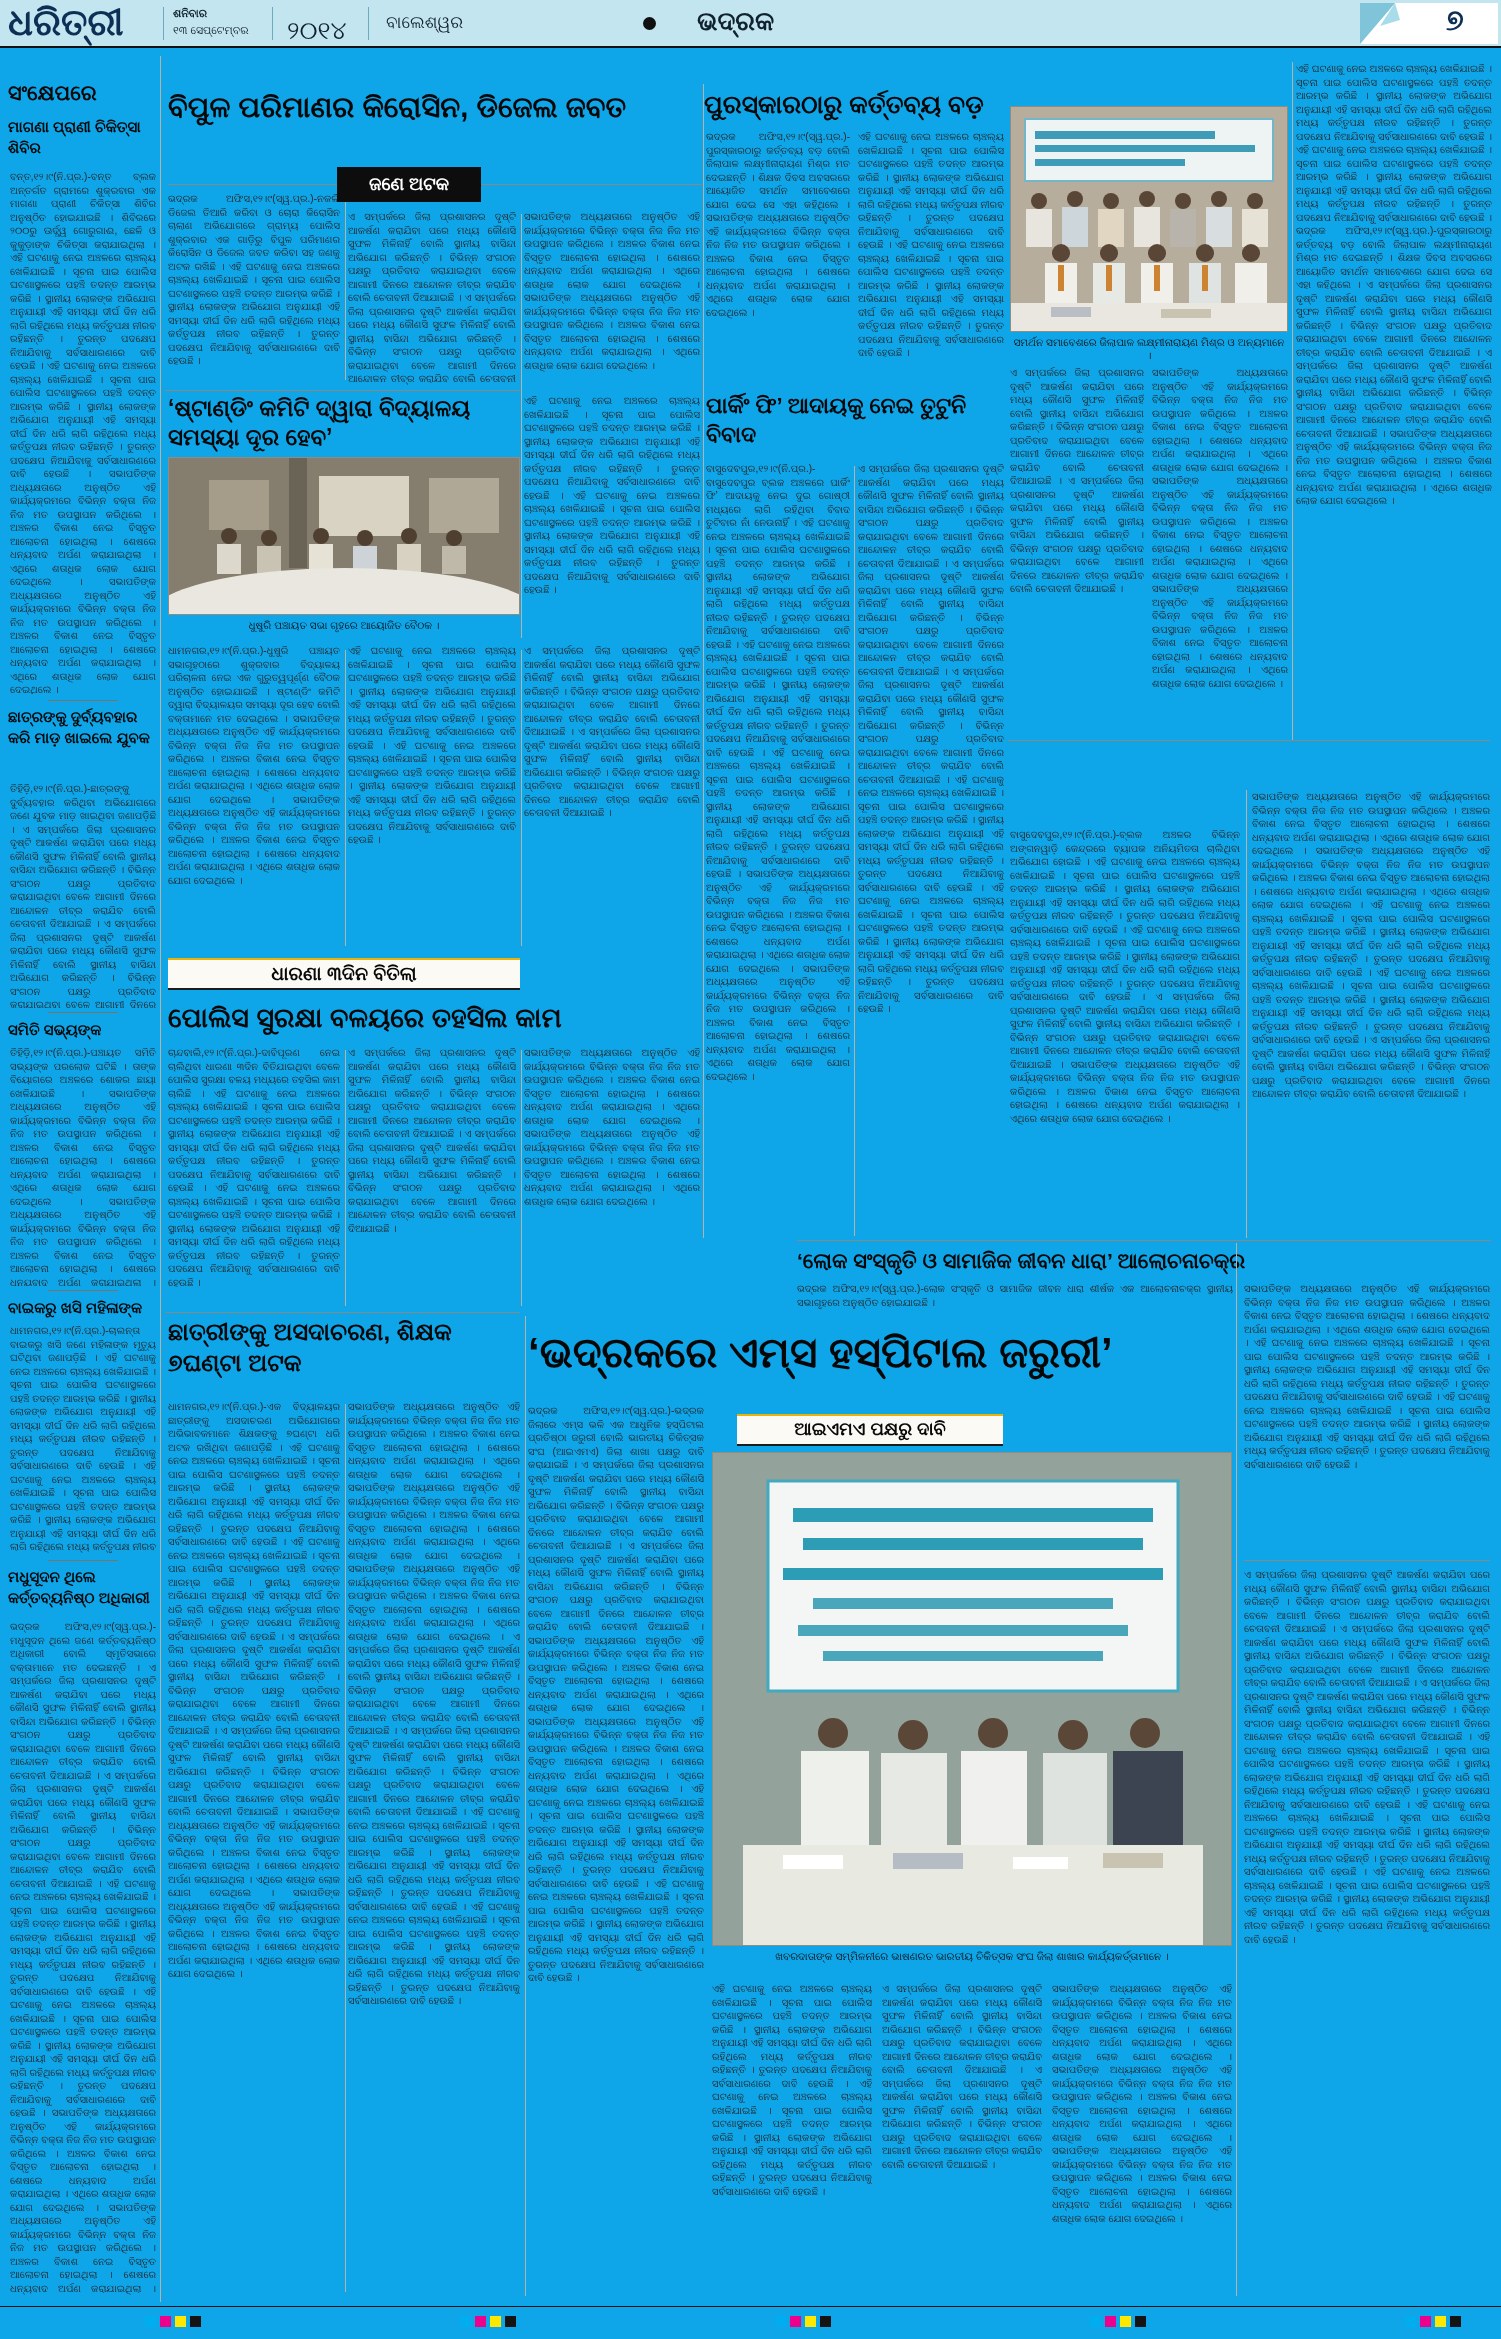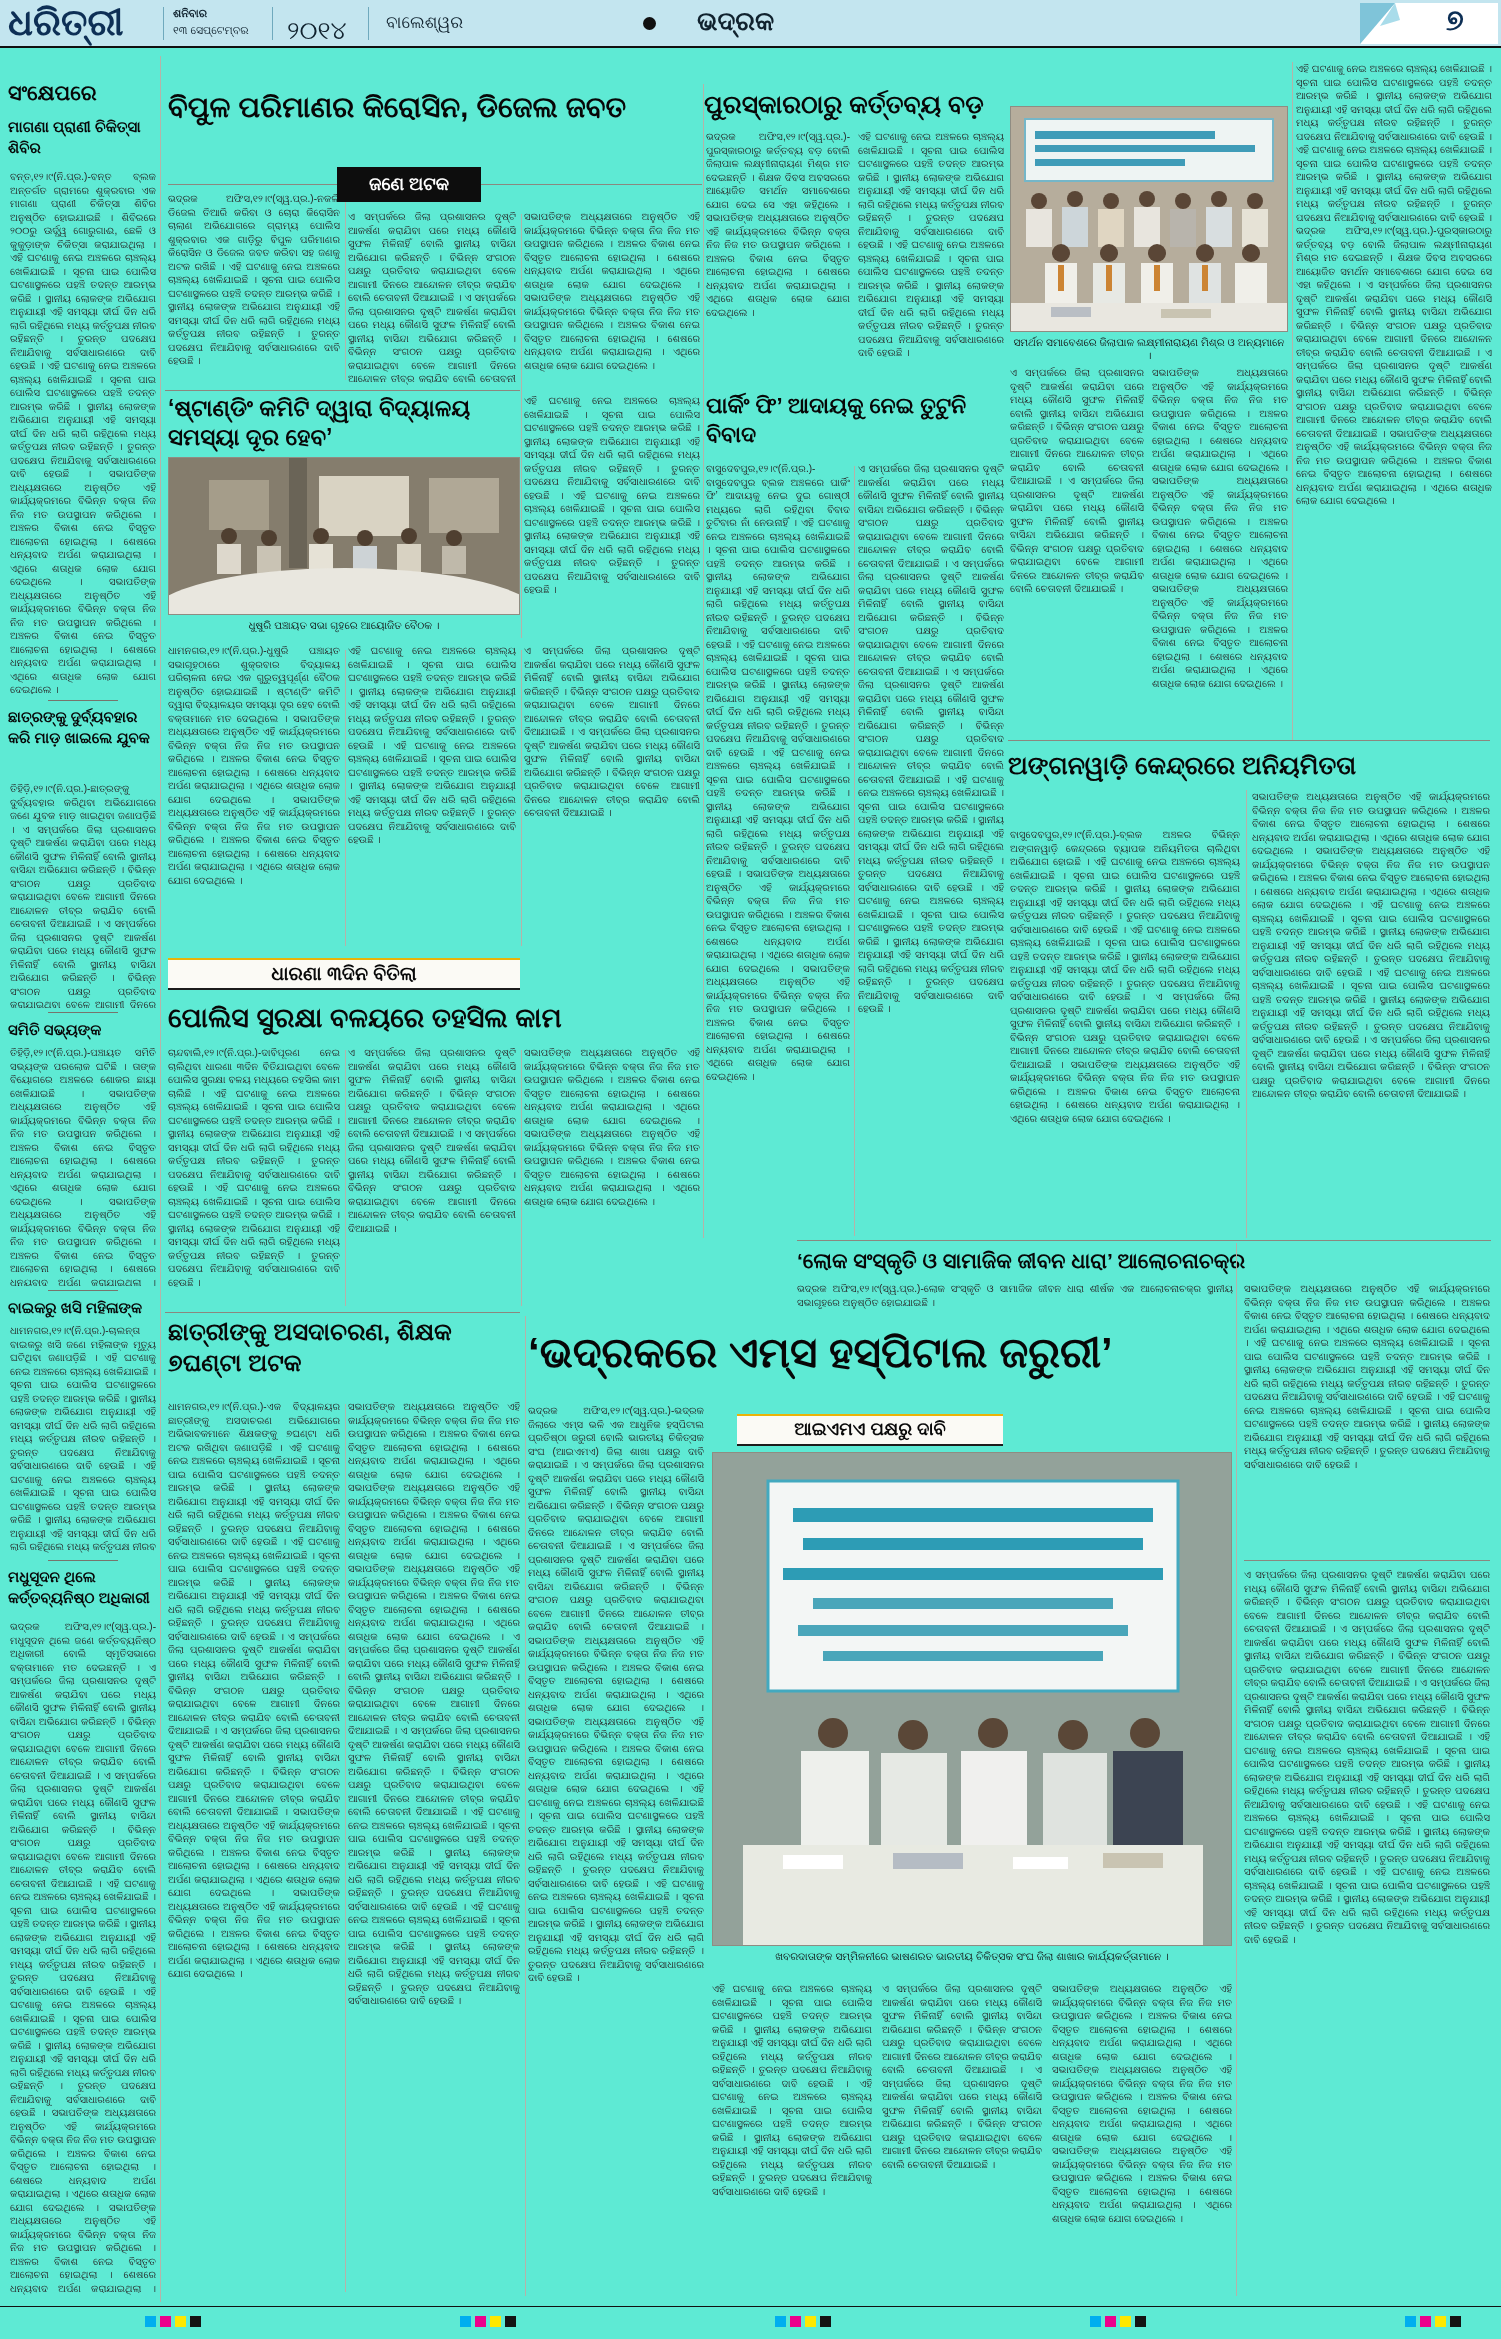--- a/index.html
+++ b/index.html
@@ -1,18 +1,18 @@
 <!DOCTYPE html>
 <html><head>
 <meta charset="utf-8">
 <style>
   *{margin:0;padding:0;box-sizing:border-box}
   html,body{background:#9a9a96}
   body{font-family:"Liberation Sans","DejaVu Sans",sans-serif}
-  .page{position:relative;width:1501px;height:2339px;margin:0 auto;background:#5eead4;overflow:hidden;color:#1d1d1d}
+  .page{position:relative;width:1501px;height:2339px;margin:0 auto;background:#0ea5e9;overflow:hidden;color:#1d1d1d}
   .abs{position:absolute}
   .col{position:absolute;overflow:hidden;text-align:justify;font-size:10px;line-height:1.35;color:#262626;word-break:break-word}
   .head{position:absolute;font-weight:bold;color:#070707;overflow:hidden}
   .cap{position:absolute;font-size:10.5px;line-height:1.25;text-align:center;color:#101010;overflow:hidden}
   .vr{position:absolute;width:1px;background:#b5b2a8}
   .hr{position:absolute;height:1px;background:#8a887f}
   .kick{position:absolute;font-weight:bold;color:#090909;text-align:center;border-top:2px solid #eab308;border-bottom:2px solid #1c1c1c;overflow:hidden;background:#fbfaf5}
   .blackbox{position:absolute;background:#0d0d0d;color:#ffffff;font-weight:bold;text-align:center;overflow:hidden;z-index:3}
   .photo{position:absolute;overflow:hidden;background:#c9c3b4;border:1px solid #8f8c82}
   .sep{position:absolute;height:1px;background:#77756c}
@@ -232,21 +232,20 @@
   </div>
   <div class="vr" style="left:1292px;top:62px;height:678px"></div>
   <div class="col" style="left:1296px;top:62px;width:196px;height:678px">
     <span>ଏହି ଘଟଣାକୁ ନେଇ ଅଞ୍ଚଳରେ ଚାଞ୍ଚଲ୍ୟ ଖେଳିଯାଇଛି । ସୂଚନା ପାଇ ପୋଲିସ ଘଟଣାସ୍ଥଳରେ ପହଞ୍ଚି ତଦନ୍ତ ଆରମ୍ଭ କରିଛି । ସ୍ଥାନୀୟ ଲୋକଙ୍କ ଅଭିଯୋଗ ଅନୁଯାୟୀ ଏହି ସମସ୍ୟା ଦୀର୍ଘ ଦିନ ଧରି ଲାଗି ରହିଥିଲେ ମଧ୍ୟ କର୍ତ୍ତୃପକ୍ଷ ନୀରବ ରହିଛନ୍ତି । ତୁରନ୍ତ ପଦକ୍ଷେପ ନିଆଯିବାକୁ ସର୍ବସାଧାରଣରେ ଦାବି ହେଉଛି । ଏହି ଘଟଣାକୁ ନେଇ ଅଞ୍ଚଳରେ ଚାଞ୍ଚଲ୍ୟ ଖେଳିଯାଇଛି । ସୂଚନା ପାଇ ପୋଲିସ ଘଟଣାସ୍ଥଳରେ ପହଞ୍ଚି ତଦନ୍ତ ଆରମ୍ଭ କରିଛି । ସ୍ଥାନୀୟ ଲୋକଙ୍କ ଅଭିଯୋଗ ଅନୁଯାୟୀ ଏହି ସମସ୍ୟା ଦୀର୍ଘ ଦିନ ଧରି ଲାଗି ରହିଥିଲେ ମଧ୍ୟ କର୍ତ୍ତୃପକ୍ଷ ନୀରବ ରହିଛନ୍ତି । ତୁରନ୍ତ ପଦକ୍ଷେପ ନିଆଯିବାକୁ ସର୍ବସାଧାରଣରେ ଦାବି ହେଉଛି ।</span>
     <span>ଭଦ୍ରକ ଅଫିସ,୧୨।୯(ସ୍ୱ.ପ୍ର.)-ପୁରସ୍କାରଠାରୁ କର୍ତ୍ତବ୍ୟ ବଡ଼ ବୋଲି ଜିଲାପାଳ ଲକ୍ଷ୍ମୀନାରାୟଣ ମିଶ୍ର ମତ ଦେଇଛନ୍ତି । ଶିକ୍ଷକ ଦିବସ ଅବସରରେ ଆୟୋଜିତ ସମର୍ଥନ ସମାବେଶରେ ଯୋଗ ଦେଇ ସେ ଏହା କହିଥିଲେ ।</span>
     <span>ଏ ସମ୍ପର୍କରେ ଜିଲା ପ୍ରଶାସନର ଦୃଷ୍ଟି ଆକର୍ଷଣ କରାଯିବା ପରେ ମଧ୍ୟ କୌଣସି ସୁଫଳ ମିଳିନାହିଁ ବୋଲି ସ୍ଥାନୀୟ ବାସିନ୍ଦା ଅଭିଯୋଗ କରିଛନ୍ତି । ବିଭିନ୍ନ ସଂଗଠନ ପକ୍ଷରୁ ପ୍ରତିବାଦ କରାଯାଇଥିବା ବେଳେ ଆଗାମୀ ଦିନରେ ଆନ୍ଦୋଳନ ତୀବ୍ର କରାଯିବ ବୋଲି ଚେତାବନୀ ଦିଆଯାଇଛି । ଏ ସମ୍ପର୍କରେ ଜିଲା ପ୍ରଶାସନର ଦୃଷ୍ଟି ଆକର୍ଷଣ କରାଯିବା ପରେ ମଧ୍ୟ କୌଣସି ସୁଫଳ ମିଳିନାହିଁ ବୋଲି ସ୍ଥାନୀୟ ବାସିନ୍ଦା ଅଭିଯୋଗ କରିଛନ୍ତି । ବିଭିନ୍ନ ସଂଗଠନ ପକ୍ଷରୁ ପ୍ରତିବାଦ କରାଯାଇଥିବା ବେଳେ ଆଗାମୀ ଦିନରେ ଆନ୍ଦୋଳନ ତୀବ୍ର କରାଯିବ ବୋଲି ଚେତାବନୀ ଦିଆଯାଇଛି ।</span>
     <span>ସଭାପତିଙ୍କ ଅଧ୍ୟକ୍ଷତାରେ ଅନୁଷ୍ଠିତ ଏହି କାର୍ଯ୍ୟକ୍ରମରେ ବିଭିନ୍ନ ବକ୍ତା ନିଜ ନିଜ ମତ ଉପସ୍ଥାପନ କରିଥିଲେ । ଅଞ୍ଚଳର ବିକାଶ ନେଇ ବିସ୍ତୃତ ଆଲୋଚନା ହୋଇଥିଲା । ଶେଷରେ ଧନ୍ୟବାଦ ଅର୍ପଣ କରାଯାଇଥିଲା । ଏଥିରେ ଶତାଧିକ ଲୋକ ଯୋଗ ଦେଇଥିଲେ ।</span>
   </div>
 
   <div class="hr" style="left:1008px;top:740px;width:482px"></div>
-  <div class="head" style="left:1008px;top:745px;width:482px;height:40px;font-size:25px;line-height:40px;white-space:nowrap">ଅଙ୍ଗନୱାଡ଼ି କେନ୍ଦ୍ରରେ ଅନିୟମିତତା</div>
   <div class="col" style="left:1010px;top:828px;width:230px;height:448px">
     <span>ବାସୁଦେବପୁର,୧୨।୯(ନି.ପ୍ର.)-ବ୍ଲକ ଅଞ୍ଚଳର ବିଭିନ୍ନ ଅଙ୍ଗନୱାଡ଼ି କେନ୍ଦ୍ରରେ ବ୍ୟାପକ ଅନିୟମିତତା ଚାଲିଥିବା ଅଭିଯୋଗ ହୋଇଛି ।</span>
     <span>ଏହି ଘଟଣାକୁ ନେଇ ଅଞ୍ଚଳରେ ଚାଞ୍ଚଲ୍ୟ ଖେଳିଯାଇଛି । ସୂଚନା ପାଇ ପୋଲିସ ଘଟଣାସ୍ଥଳରେ ପହଞ୍ଚି ତଦନ୍ତ ଆରମ୍ଭ କରିଛି । ସ୍ଥାନୀୟ ଲୋକଙ୍କ ଅଭିଯୋଗ ଅନୁଯାୟୀ ଏହି ସମସ୍ୟା ଦୀର୍ଘ ଦିନ ଧରି ଲାଗି ରହିଥିଲେ ମଧ୍ୟ କର୍ତ୍ତୃପକ୍ଷ ନୀରବ ରହିଛନ୍ତି । ତୁରନ୍ତ ପଦକ୍ଷେପ ନିଆଯିବାକୁ ସର୍ବସାଧାରଣରେ ଦାବି ହେଉଛି । ଏହି ଘଟଣାକୁ ନେଇ ଅଞ୍ଚଳରେ ଚାଞ୍ଚଲ୍ୟ ଖେଳିଯାଇଛି । ସୂଚନା ପାଇ ପୋଲିସ ଘଟଣାସ୍ଥଳରେ ପହଞ୍ଚି ତଦନ୍ତ ଆରମ୍ଭ କରିଛି । ସ୍ଥାନୀୟ ଲୋକଙ୍କ ଅଭିଯୋଗ ଅନୁଯାୟୀ ଏହି ସମସ୍ୟା ଦୀର୍ଘ ଦିନ ଧରି ଲାଗି ରହିଥିଲେ ମଧ୍ୟ କର୍ତ୍ତୃପକ୍ଷ ନୀରବ ରହିଛନ୍ତି । ତୁରନ୍ତ ପଦକ୍ଷେପ ନିଆଯିବାକୁ ସର୍ବସାଧାରଣରେ ଦାବି ହେଉଛି ।</span>
     <span>ଏ ସମ୍ପର୍କରେ ଜିଲା ପ୍ରଶାସନର ଦୃଷ୍ଟି ଆକର୍ଷଣ କରାଯିବା ପରେ ମଧ୍ୟ କୌଣସି ସୁଫଳ ମିଳିନାହିଁ ବୋଲି ସ୍ଥାନୀୟ ବାସିନ୍ଦା ଅଭିଯୋଗ କରିଛନ୍ତି । ବିଭିନ୍ନ ସଂଗଠନ ପକ୍ଷରୁ ପ୍ରତିବାଦ କରାଯାଇଥିବା ବେଳେ ଆଗାମୀ ଦିନରେ ଆନ୍ଦୋଳନ ତୀବ୍ର କରାଯିବ ବୋଲି ଚେତାବନୀ ଦିଆଯାଇଛି ।</span>
     <span>ସଭାପତିଙ୍କ ଅଧ୍ୟକ୍ଷତାରେ ଅନୁଷ୍ଠିତ ଏହି କାର୍ଯ୍ୟକ୍ରମରେ ବିଭିନ୍ନ ବକ୍ତା ନିଜ ନିଜ ମତ ଉପସ୍ଥାପନ କରିଥିଲେ । ଅଞ୍ଚଳର ବିକାଶ ନେଇ ବିସ୍ତୃତ ଆଲୋଚନା ହୋଇଥିଲା । ଶେଷରେ ଧନ୍ୟବାଦ ଅର୍ପଣ କରାଯାଇଥିଲା । ଏଥିରେ ଶତାଧିକ ଲୋକ ଯୋଗ ଦେଇଥିଲେ ।</span>
   </div>
   <div class="col" style="left:1252px;top:790px;width:238px;height:448px">
     <span>ସଭାପତିଙ୍କ ଅଧ୍ୟକ୍ଷତାରେ ଅନୁଷ୍ଠିତ ଏହି କାର୍ଯ୍ୟକ୍ରମରେ ବିଭିନ୍ନ ବକ୍ତା ନିଜ ନିଜ ମତ ଉପସ୍ଥାପନ କରିଥିଲେ । ଅଞ୍ଚଳର ବିକାଶ ନେଇ ବିସ୍ତୃତ ଆଲୋଚନା ହୋଇଥିଲା । ଶେଷରେ ଧନ୍ୟବାଦ ଅର୍ପଣ କରାଯାଇଥିଲା । ଏଥିରେ ଶତାଧିକ ଲୋକ ଯୋଗ ଦେଇଥିଲେ । ସଭାପତିଙ୍କ ଅଧ୍ୟକ୍ଷତାରେ ଅନୁଷ୍ଠିତ ଏହି କାର୍ଯ୍ୟକ୍ରମରେ ବିଭିନ୍ନ ବକ୍ତା ନିଜ ନିଜ ମତ ଉପସ୍ଥାପନ କରିଥିଲେ । ଅଞ୍ଚଳର ବିକାଶ ନେଇ ବିସ୍ତୃତ ଆଲୋଚନା ହୋଇଥିଲା । ଶେଷରେ ଧନ୍ୟବାଦ ଅର୍ପଣ କରାଯାଇଥିଲା । ଏଥିରେ ଶତାଧିକ ଲୋକ ଯୋଗ ଦେଇଥିଲେ ।</span>
     <span>ଏହି ଘଟଣାକୁ ନେଇ ଅଞ୍ଚଳରେ ଚାଞ୍ଚଲ୍ୟ ଖେଳିଯାଇଛି । ସୂଚନା ପାଇ ପୋଲିସ ଘଟଣାସ୍ଥଳରେ ପହଞ୍ଚି ତଦନ୍ତ ଆରମ୍ଭ କରିଛି । ସ୍ଥାନୀୟ ଲୋକଙ୍କ ଅଭିଯୋଗ ଅନୁଯାୟୀ ଏହି ସମସ୍ୟା ଦୀର୍ଘ ଦିନ ଧରି ଲାଗି ରହିଥିଲେ ମଧ୍ୟ କର୍ତ୍ତୃପକ୍ଷ ନୀରବ ରହିଛନ୍ତି । ତୁରନ୍ତ ପଦକ୍ଷେପ ନିଆଯିବାକୁ ସର୍ବସାଧାରଣରେ ଦାବି ହେଉଛି । ଏହି ଘଟଣାକୁ ନେଇ ଅଞ୍ଚଳରେ ଚାଞ୍ଚଲ୍ୟ ଖେଳିଯାଇଛି । ସୂଚନା ପାଇ ପୋଲିସ ଘଟଣାସ୍ଥଳରେ ପହଞ୍ଚି ତଦନ୍ତ ଆରମ୍ଭ କରିଛି । ସ୍ଥାନୀୟ ଲୋକଙ୍କ ଅଭିଯୋଗ ଅନୁଯାୟୀ ଏହି ସମସ୍ୟା ଦୀର୍ଘ ଦିନ ଧରି ଲାଗି ରହିଥିଲେ ମଧ୍ୟ କର୍ତ୍ତୃପକ୍ଷ ନୀରବ ରହିଛନ୍ତି । ତୁରନ୍ତ ପଦକ୍ଷେପ ନିଆଯିବାକୁ ସର୍ବସାଧାରଣରେ ଦାବି ହେଉଛି ।</span>
     <span>ଏ ସମ୍ପର୍କରେ ଜିଲା ପ୍ରଶାସନର ଦୃଷ୍ଟି ଆକର୍ଷଣ କରାଯିବା ପରେ ମଧ୍ୟ କୌଣସି ସୁଫଳ ମିଳିନାହିଁ ବୋଲି ସ୍ଥାନୀୟ ବାସିନ୍ଦା ଅଭିଯୋଗ କରିଛନ୍ତି । ବିଭିନ୍ନ ସଂଗଠନ ପକ୍ଷରୁ ପ୍ରତିବାଦ କରାଯାଇଥିବା ବେଳେ ଆଗାମୀ ଦିନରେ ଆନ୍ଦୋଳନ ତୀବ୍ର କରାଯିବ ବୋଲି ଚେତାବନୀ ଦିଆଯାଇଛି ।</span>

